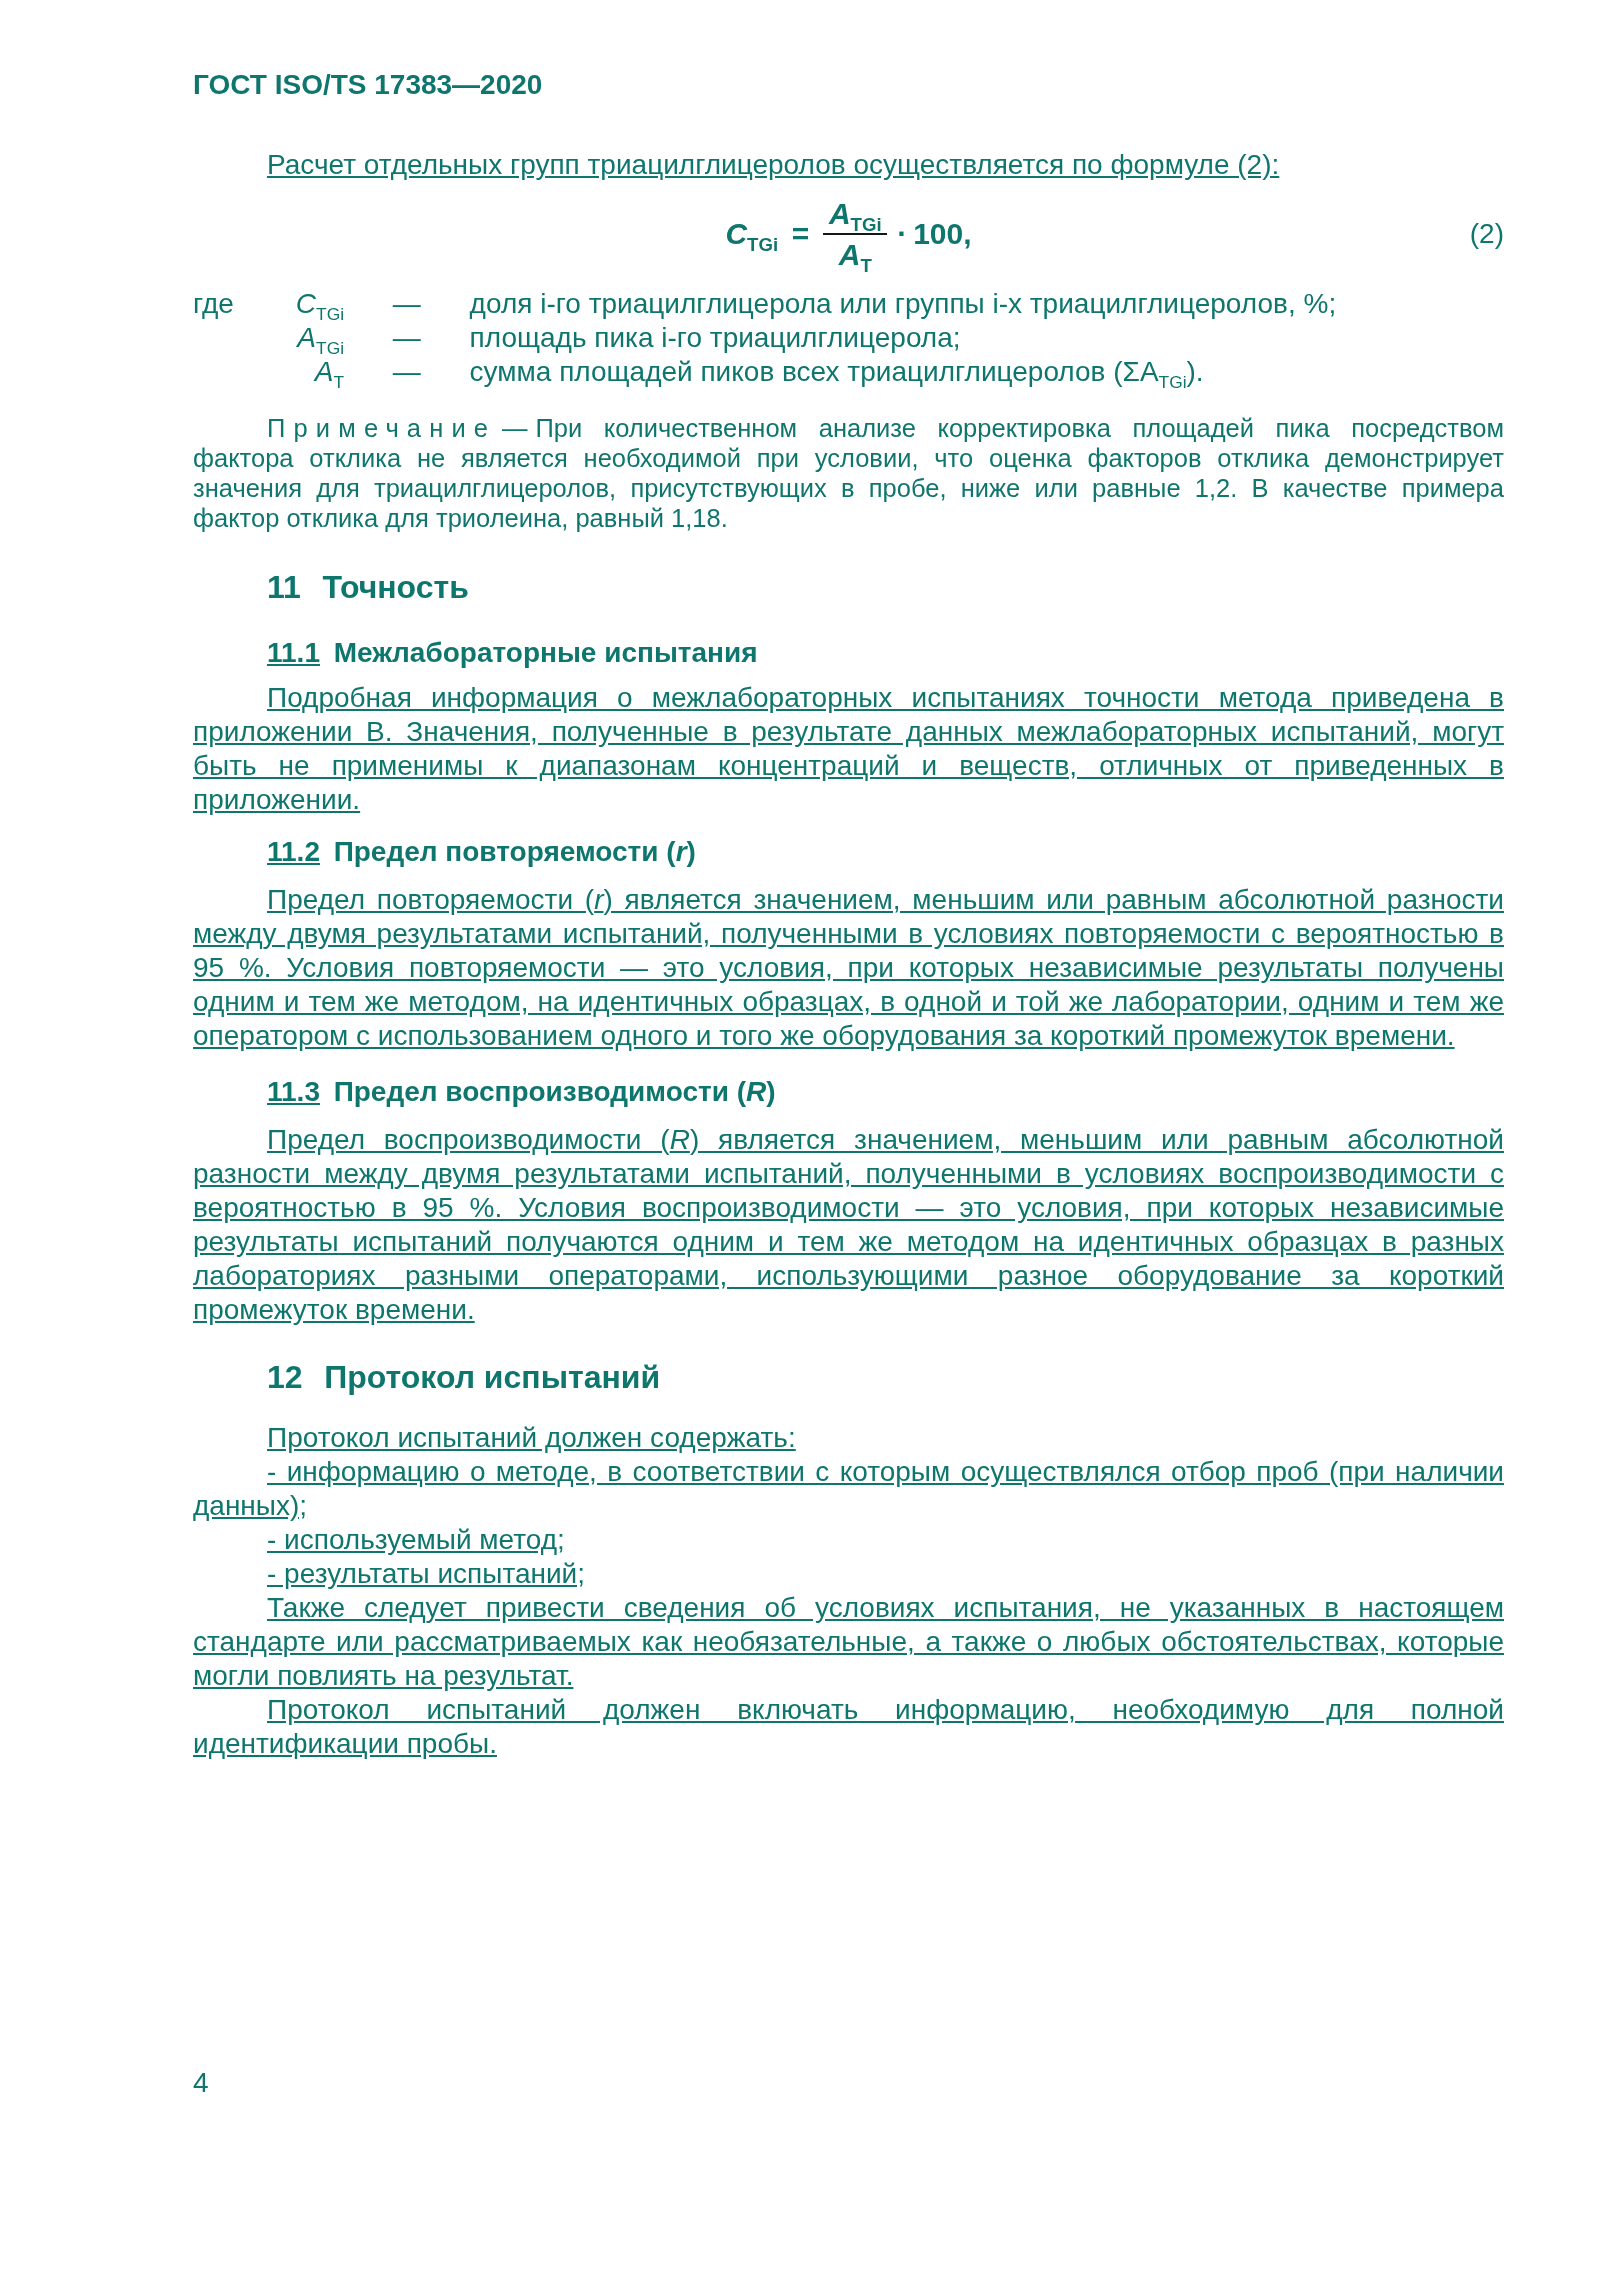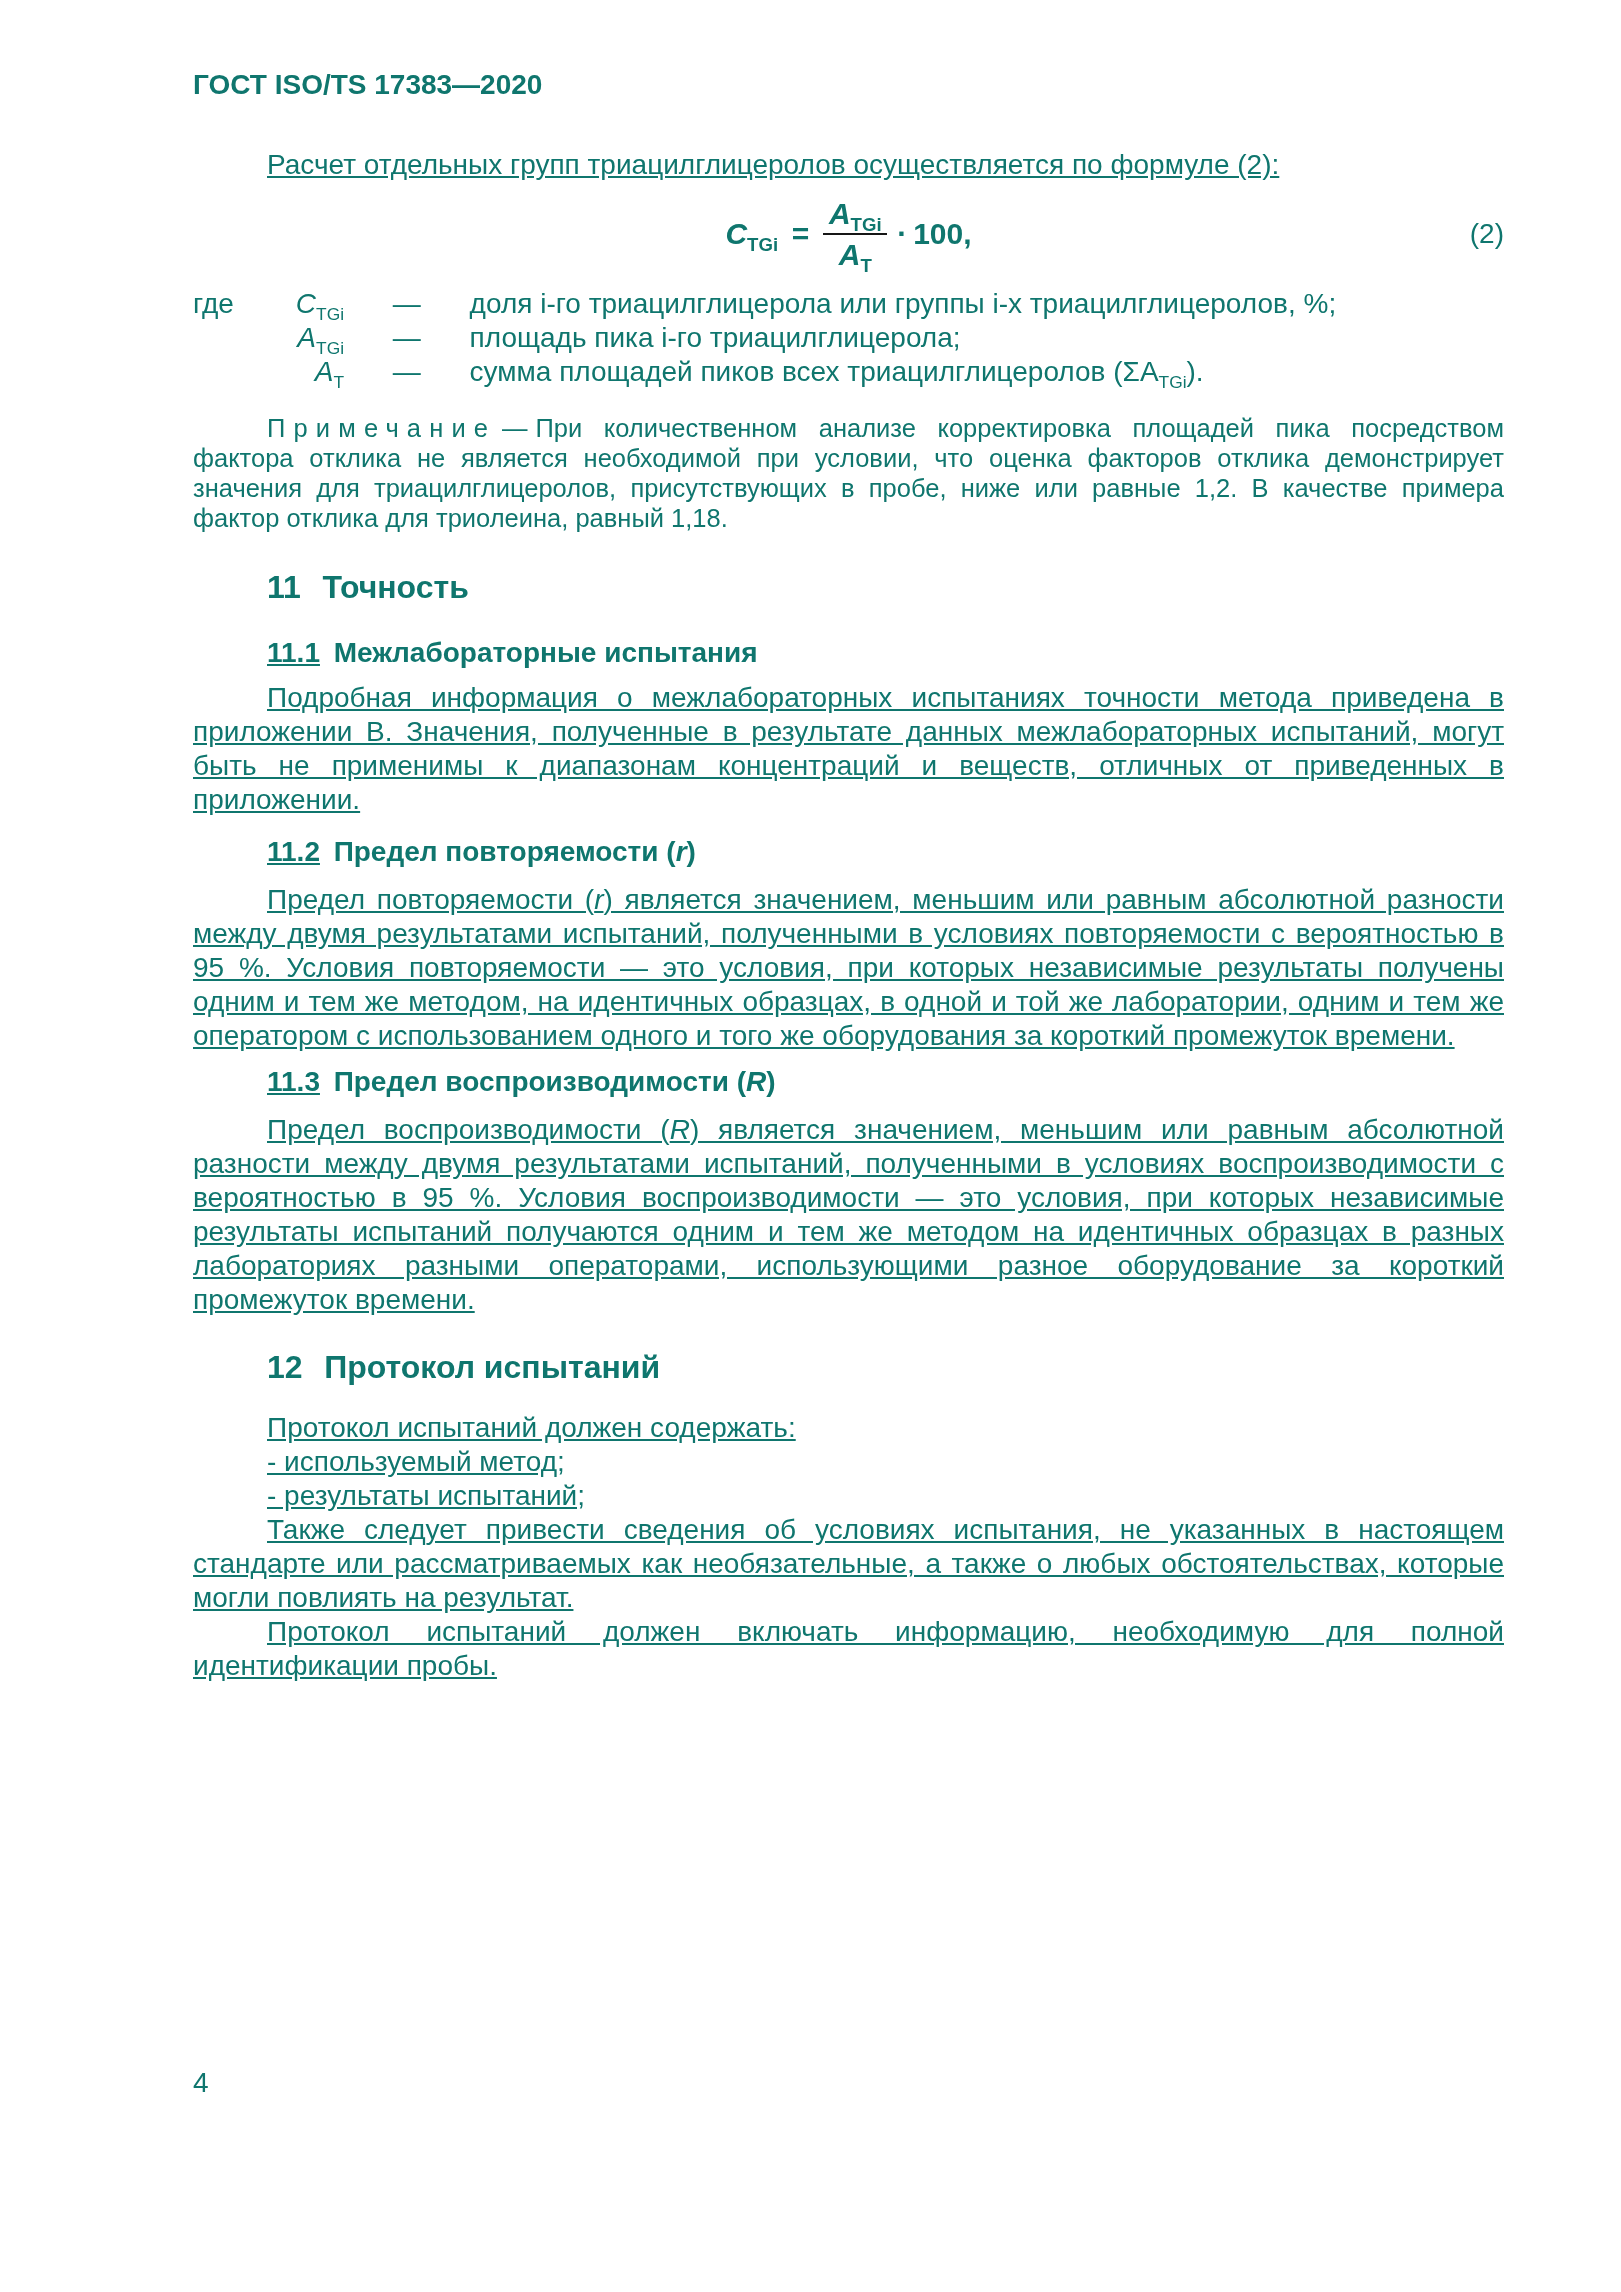--- a/index.html
+++ b/index.html
@@ -102,21 +102,21 @@
     padding-left: 74px;
   }
   .h3 .h-num { margin-right: 13.7px; text-decoration: underline; }
   .h3 i, .body-p i { font-style: italic; }
 
   .mt-h2-11  { margin-top: 35px; }
   .mt-h3-111 { margin-top: 29px; }
   .mt-p-111  { margin-top: 10.8px; }
   .mt-h3-112 { margin-top: 18.6px; }
   .mt-p-112  { margin-top: 13.7px; }
-  .mt-h3-113 { margin-top: 12px; }
+  .mt-h3-113 { margin-top: 22px; }
   .mt-p-113  { margin-top: 13.7px; }
   .mt-h2-12  { margin-top: 31px; }
   .mt-p-12   { margin-top: 24.5px; }
 
   .page-number {
     position: absolute;
     left: 193px;
     top: 2066px;
     font-size: 28px;
     line-height: 34px;
@@ -190,20 +190,21 @@
     <span class="h-num">11.3</span><span><span>Предел воспроизводимости (</span><i>R</i><span>)</span></span>
   </h3>
   <p class="body-p indent just mt-p-113"><span>Предел воспроизводимости (</span><i>R</i><span>) является значением, меньшим или равным абсолютной разности между двумя результатами испытаний, полученными в условиях воспроизводимости с вероятностью в 95 %. Условия воспроизводимости — это условия, при которых независимые результаты испытаний получаются одним и тем же методом на идентичных образцах в разных лабораториях разными операторами, использующими разное оборудование за короткий промежуток времени.</span></p>
 
   <h2 class="h2 mt-h2-12">
     <span class="h-num">12</span><span>Протокол испытаний</span>
   </h2>
 
   <p class="body-p indent mt-p-12">Протокол испытаний должен содержать:</p>
 
+  <p class="body-p indent just">- информацию о методе, в соответствии с которым осуществлялся отбор проб (при наличии данных);</p>
   <p class="body-p indent just">- используемый метод;</p>
   <p class="body-p indent just">- результаты испытаний;</p>
 
   <p class="body-p indent just">Также следует привести сведения об условиях испытания, не указанных в настоящем стандарте или рассматриваемых как необязательные, а также о любых обстоятельствах, которые могли повлиять на результат.</p>
   <p class="body-p indent just">Протокол испытаний должен включать информацию, необходимую для полной идентификации пробы.</p>
 
   <div class="page-number">4</div>
 
 </div>
 

